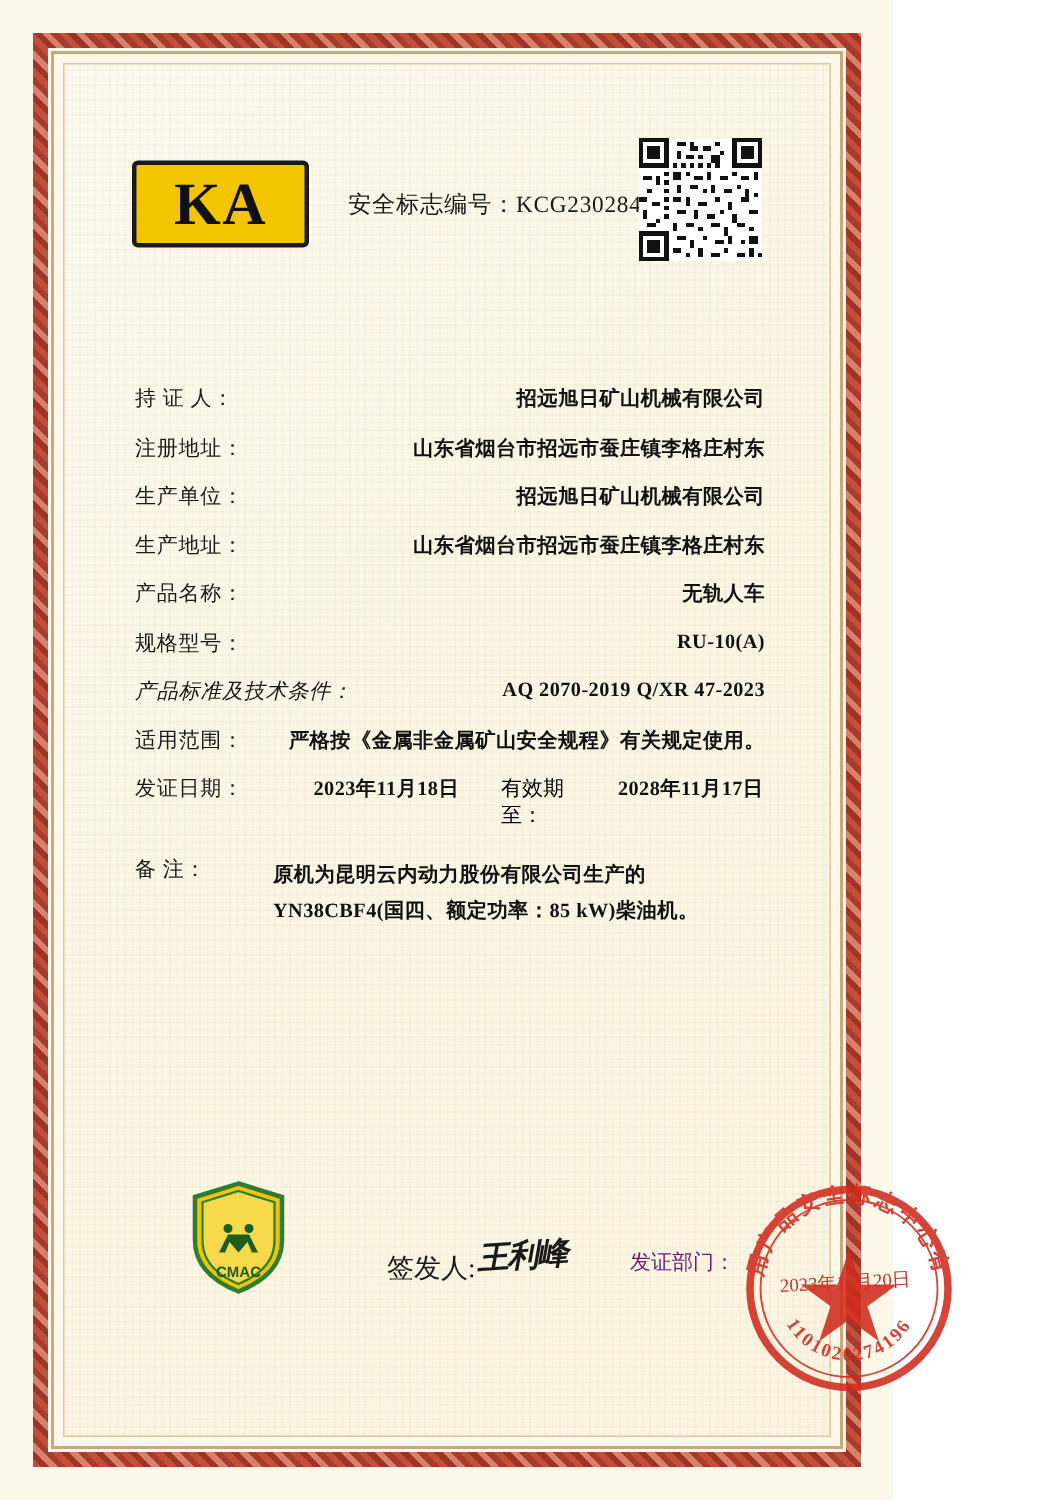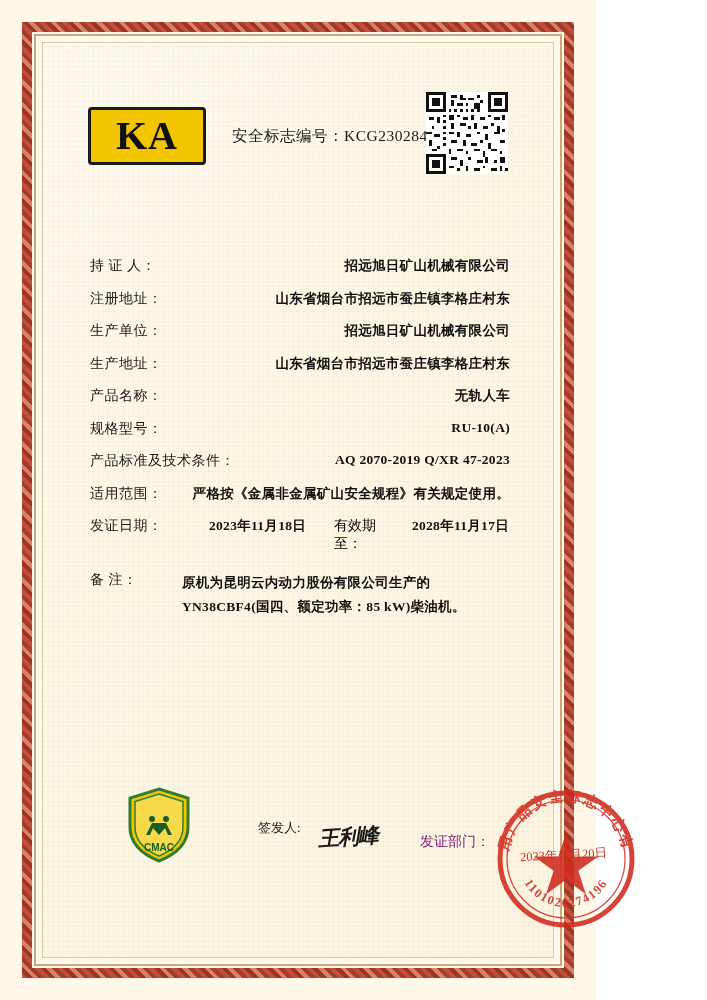--- a/index.html
+++ b/index.html
@@ -157,21 +157,21 @@
     justify-content: space-between;
   }
   .label {
     font-family: "Liberation Serif", serif;
     font-size: 14px;
     color: #1a1a1a;
     flex: 0 0 auto;
     letter-spacing: 0.5px;
   }
   .label.w1 { width: 92px; }
-  .label.w2 { width: 150px; }
+  .label.w2 { width: 150px; font-style: italic; }
   .value {
     font-family: "Liberation Serif", serif;
     font-weight: bold;
     font-size: 13.5px;
     color: #111;
     letter-spacing: 0.3px;
   }
   .value.indent { margin-left: 8px; }
 
   .row-date {
@@ -226,23 +226,23 @@
   .cmac-badge {
     position: absolute;
     left: 36px;
     top: 0px;
     width: 66px;
     height: 76px;
   }
   .sign-label {
     position: absolute;
     left: 168px;
-    top: 32px;
-    font-family: "Liberation Serif", serif;
-    font-size: 13px;
+    top: 46px;
+    font-family: "Liberation Serif", serif;
+    font-size: 18px;
     color: #1a1a1a;
   }
   .sign-script {
     position: absolute;
     left: 228px;
     top: 36px;
     font-family: "Liberation Serif", serif;
     font-style: italic;
     font-weight: bold;
     font-size: 21px;

